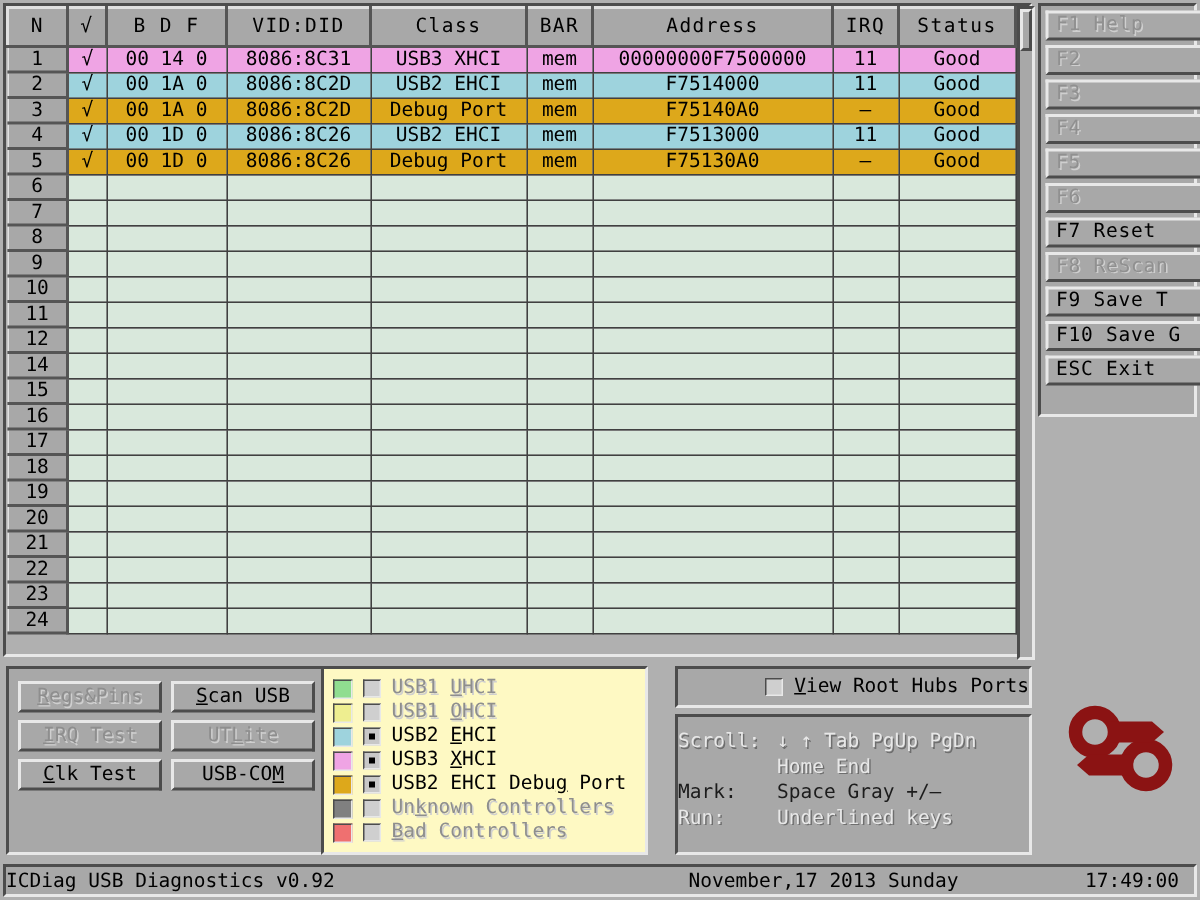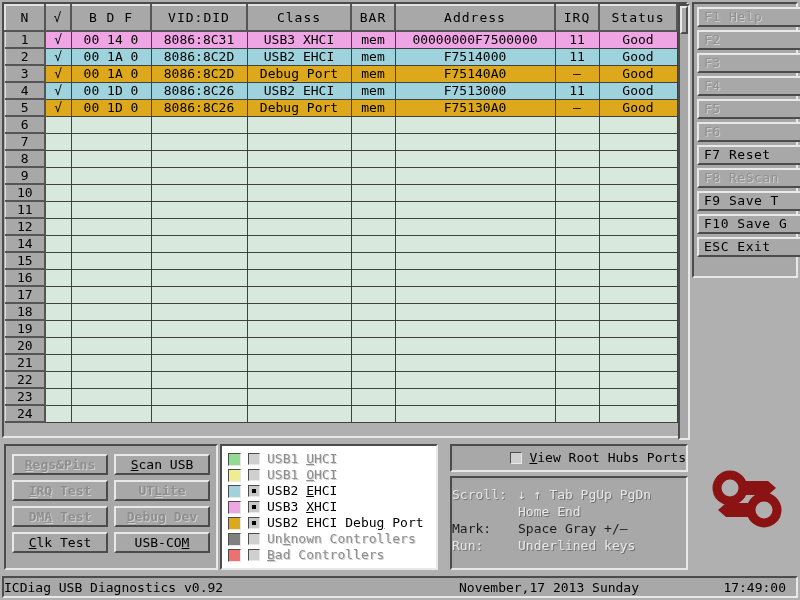--- a/index.html
+++ b/index.html
@@ -152,28 +152,28 @@
     background: #a8a8a8;
     box-sizing: border-box;
     font-family: "DejaVu Sans Mono", "Liberation Mono", monospace;
     font-size: 13px;
     line-height: 17px;
     text-align: center;
     color: #000;
     overflow: hidden;
     white-space: nowrap;
   }
-  .gbtn.dim { color: #8e8e8e; text-shadow: 1px 1px 0 #cfcfcf; font-weight: bold; }
+  .gbtn.dim { color: #8e8e8e; text-shadow: 1px 1px 0 #cfcfcf; }
   .acc { text-decoration: underline; }
 
   #panel-legend {
     position: absolute;
-    left: 220px; top: 444px;
+    left: 214px; top: 444px;
     width: 218px; height: 126px;
-    background: #ffffff;
+    background: #fef9c3;
     box-sizing: border-box;
     padding: 5px 6px;
   }
   .legrow {
     display: flex; align-items: center;
     height: 16px; margin-bottom: 0px;
   }
   .swatch {
     width: 13px; height: 13px;
     box-sizing: border-box;
@@ -572,24 +572,20 @@
   <div id="panel-buttons" class="in">
       <div class="btnrow">
         <div class="gbtn out dim"><span></span><span class="acc">R</span><span>egs&amp;Pins</span></div>
         <div class="gbtn out"><span></span><span class="acc">S</span><span>can USB</span></div>
       </div>
       <div class="btnrow">
         <div class="gbtn out dim"><span></span><span class="acc">I</span><span>RQ Test</span></div>
         <div class="gbtn out dim"><span>UT</span><span class="acc">L</span><span>ite</span></div>
       </div>
       <div class="btnrow">
-        <div class="gbtn out dim"><span>DM</span><span class="acc">A</span><span> Test</span></div>
-        <div class="gbtn out dim"><span></span><span class="acc">D</span><span>ebug Dev</span></div>
-      </div>
-      <div class="btnrow">
         <div class="gbtn out"><span></span><span class="acc">C</span><span>lk Test</span></div>
         <div class="gbtn out"><span>USB-CO</span><span class="acc">M</span><span></span></div>
       </div>
     </div>
 
   <div id="panel-legend" class="in">
       <div class="legrow">
         <span class="swatch" style="background: rgb(144, 221, 144);"></span>
         <span class="cbox off"></span>
         <span class="legtxt dim"><span>USB1 </span><span class="acc">U</span><span>HCI</span></span>

